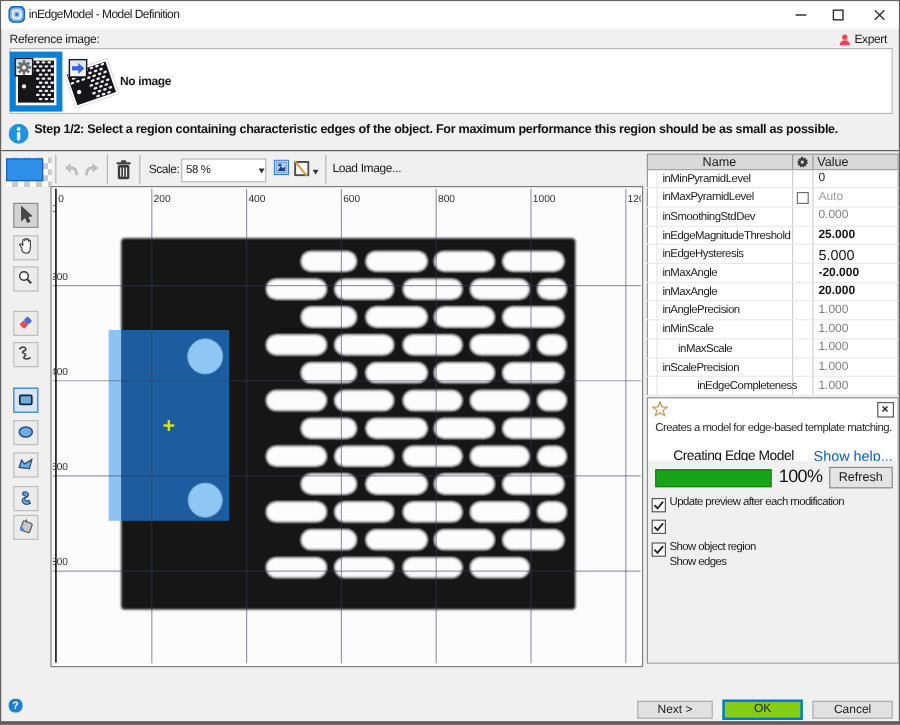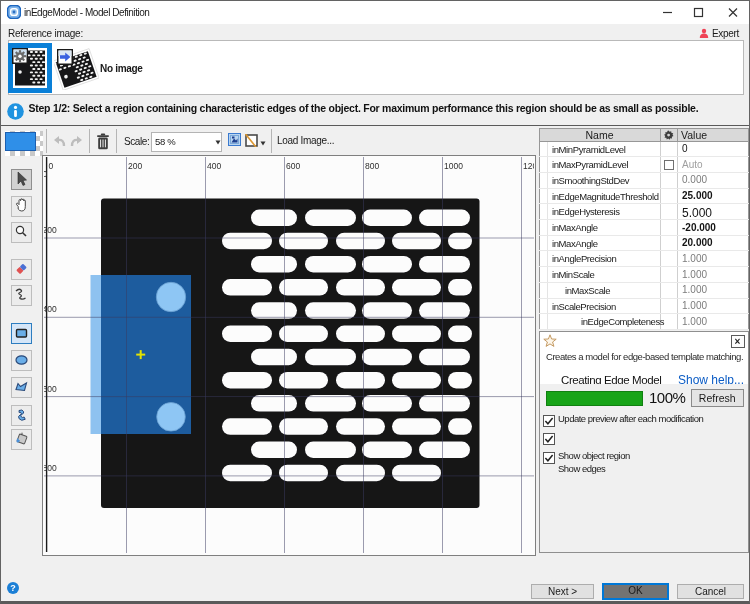--- a/index.html
+++ b/index.html
@@ -447,19 +447,19 @@
     </svg>
     <div class="abs" style="left:557px;top:430.5px;font-size:9.5px;letter-spacing:-0.5px;color:#1a1a1a;margin-top:31px;">Show edges</div>
     <div class="abs" style="left:542px;top:450.5px;width:12px;height:12px;background:#fff;border:1px solid #555;"></div>
     <svg class="abs" style="left:542px;top:450.5px" width="12" height="12" viewBox="0 0 11 11">
       <path d="M2.2 5.5 L4.5 8 L8.8 2.8" fill="none" stroke="#222" stroke-width="1.4"></path>
     </svg>
     <div class="abs" style="left:557px;top:449px;font-size:9.5px;letter-spacing:-0.5px;color:#1a1a1a;">Show object region</div>
   </div>
 
 <div class="abs" style="left:530px;top:583px;width:63px;height:15px;background:#e1e1e1;border:1px solid #adadad;font-size:10px;color:#1a1a1a;text-align:center;line-height:13px;">Next &gt;</div>
-<div class="abs" style="left:601px;top:582px;width:67px;height:17px;background:#737373;border:2px solid #0078d7;font-size:10px;color:#1a1a1a;text-align:center;line-height:12px;">OK</div>
+<div class="abs" style="left:601px;top:582px;width:67px;height:17px;background:#84cc16;border:2px solid #0078d7;font-size:10px;color:#1a1a1a;text-align:center;line-height:12px;">OK</div>
 <div class="abs" style="left:676px;top:583px;width:67px;height:15px;background:#e1e1e1;border:1px solid #adadad;font-size:10px;color:#1a1a1a;text-align:center;line-height:13px;">Cancel</div>
 
 <svg class="abs" style="left:6px;top:581px" width="12" height="12" viewBox="0 0 12 12">
   <circle cx="6" cy="6" r="6" fill="#1b7fd6"></circle>
   <text x="6" y="9" text-anchor="middle" font-size="9" font-weight="bold" fill="#fff" font-family="Liberation Sans, sans-serif">?</text>
 </svg>
 
 </body></html>

